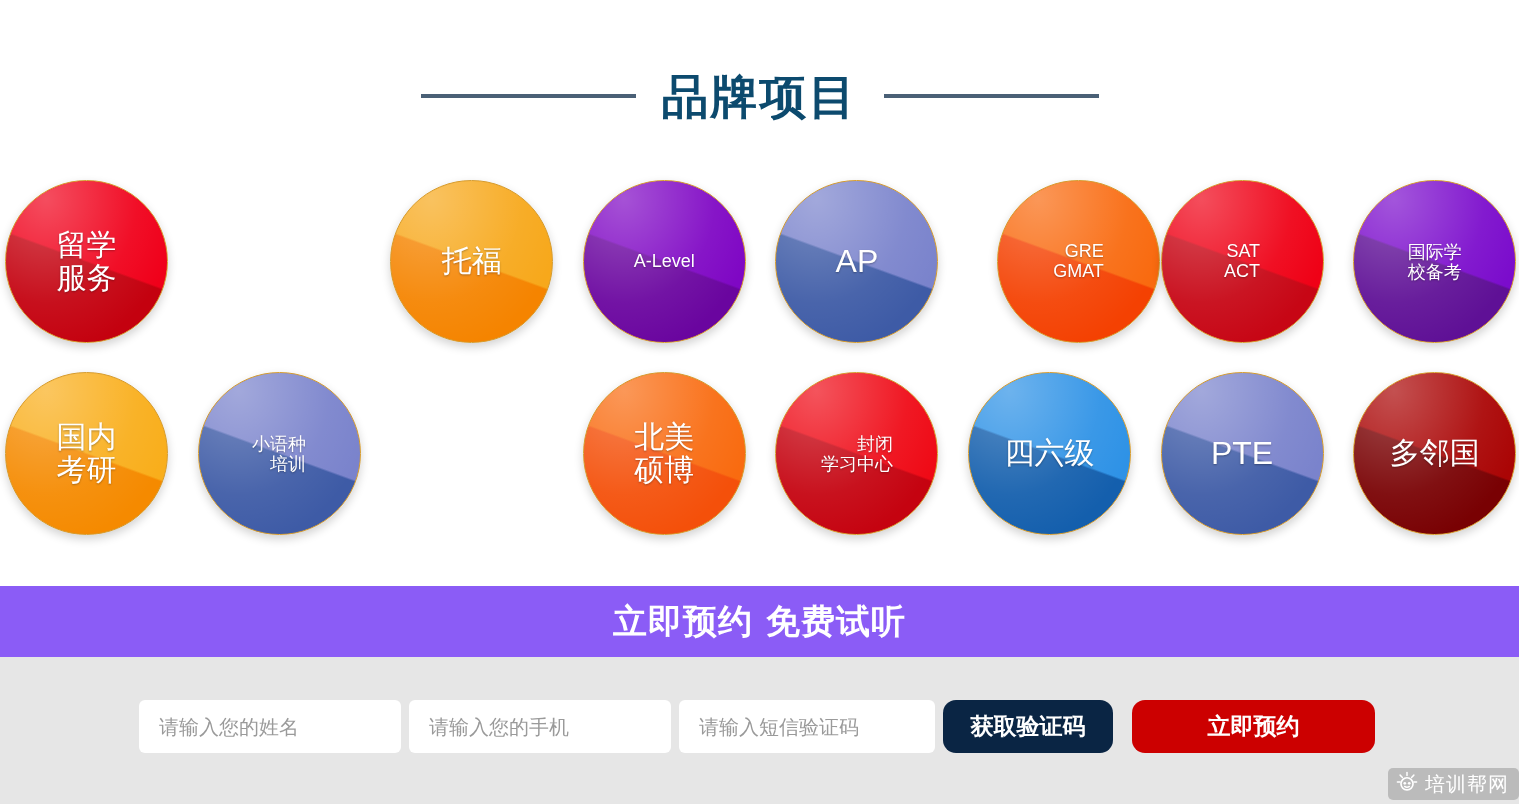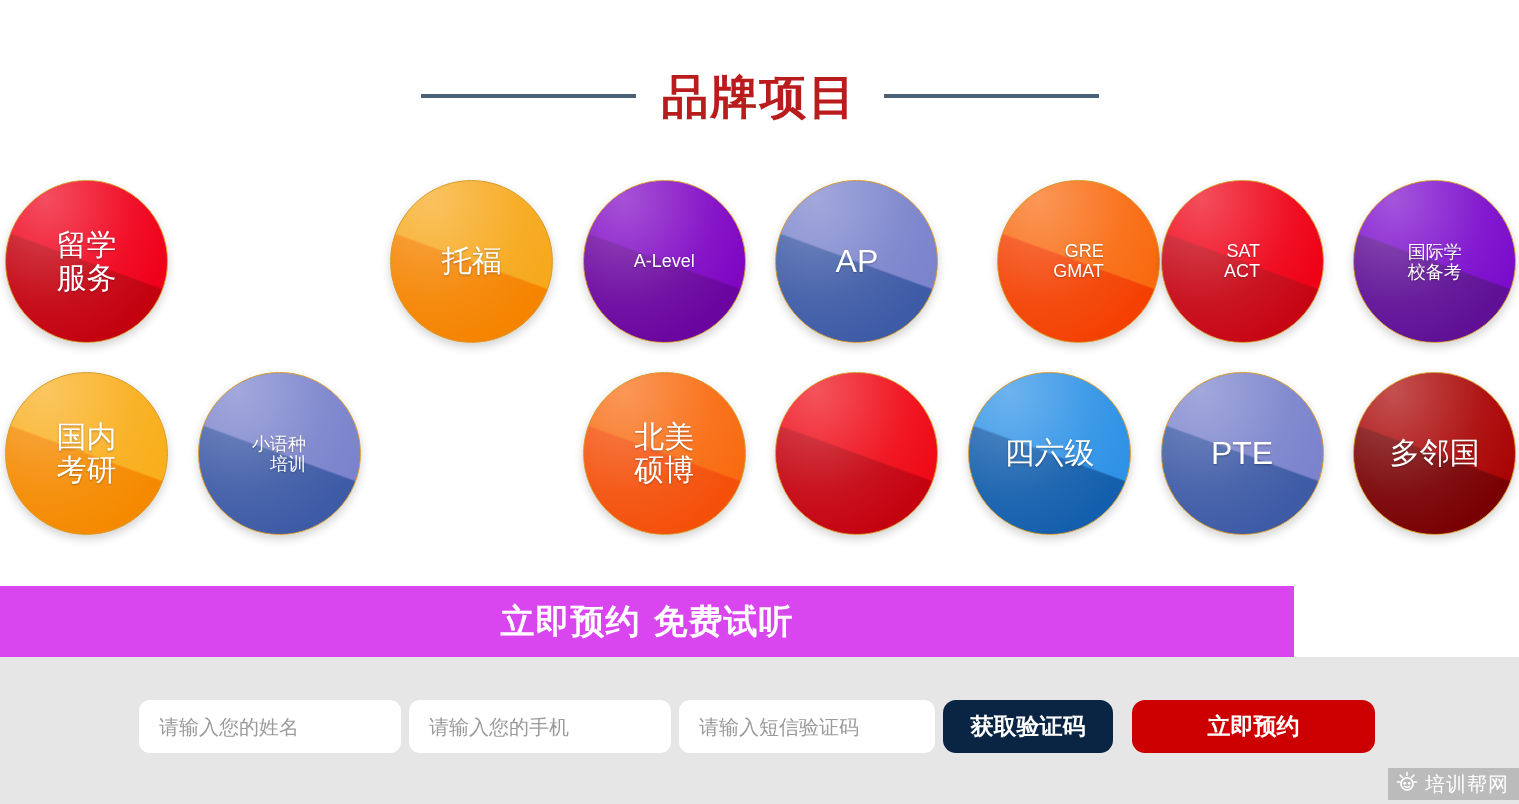--- a/index.html
+++ b/index.html
@@ -29,21 +29,21 @@
     gap: 26px;
   }
   .rule {
     width: 215px;
     height: 4px;
     background: #4a6076;
   }
   .section-title {
     font-size: 47px;
     font-weight: bold;
-    color: #b91c1c;
+    color: #0c4a6e;
     letter-spacing: 2px;
     line-height: 1;
     white-space: nowrap;
     font-family: "DejaVu Sans", "Liberation Sans", sans-serif;
   }
 
   
   .grid {
     position: absolute;
     left: 0; top: 180px;
@@ -89,23 +89,23 @@
   .circle.latin .label {
     font-family: "Liberation Sans", "DejaVu Sans", sans-serif;
     font-size: 32px;
   }
   .circle.small .label { font-size: 18px; }
 
   
   .banner {
     position: absolute;
     left: 0; top: 586px;
-    width: 1294px;
+    width: 1519px;
     height: 71px;
-    background: #d946ef;
+    background: #8b5cf6;
     display: flex;
     align-items: center;
     justify-content: center;
   }
   .banner-text {
     font-size: 34px;
     font-weight: bold;
     color: #ffffff;
     letter-spacing: 1px;
     font-family: "DejaVu Sans", "Liberation Sans", sans-serif;
@@ -124,21 +124,21 @@
     left: 139px; top: 43px;
     display: flex;
     align-items: center;
     gap: 8px;
   }
   .field {
     width: 262px;
     height: 53px;
     background: #ffffff;
     border: none;
-    border-radius: 11px;
+    border-radius: 6px;
     font-size: 20px;
     color: #8b8b8b;
     padding: 0 20px;
     box-sizing: border-box;
     font-family: "DejaVu Sans", "Liberation Sans", sans-serif;
     outline: none;
   }
   .field::placeholder { color: #9a9a9a; opacity: 1; }
   .field.code { width: 256px; }
   .btn {
@@ -165,21 +165,21 @@
   
   .watermark {
     position: absolute;
     right: 0px; bottom: 4px;
     height: 32px;
     background: rgba(170,170,170,0.72);
     display: flex;
     align-items: center;
     gap: 7px;
     padding: 0 10px 0 8px;
-    border-radius: 0;
+    border-radius: 5px;
   }
   .watermark .wm-text {
     font-size: 20px;
     color: #ffffff;
     font-family: "DejaVu Sans", "Liberation Sans", sans-serif;
     letter-spacing: 1px;
   }
 </style>
 </head>
 <body>
@@ -238,20 +238,22 @@
           <div class="label">小语种
 培训</div>
         </div>
         <div class="circle" style="left: 582.8px; border-color: rgb(213, 155, 46); background: linear-gradient(200deg, rgb(249, 107, 16) 0%, rgb(249, 107, 16) 49.5%, rgb(244, 80, 10) 50.5%, rgb(244, 80, 10) 100%);">
           <div class="sheen" style="background: radial-gradient(at 32% 22%, rgba(255, 255, 255, 0.3) 0%, rgba(255, 255, 255, 0.06) 42%, rgba(255, 255, 255, 0) 62%);"></div>
           <div class="label">北美
 硕博</div>
         </div>
         <div class="circle small" style="left: 775.4px; border-color: rgb(213, 155, 46); background: linear-gradient(200deg, rgb(239, 10, 22) 0%, rgb(239, 10, 22) 49.5%, rgb(197, 3, 16) 50.5%, rgb(197, 3, 16) 100%);">
           <div class="sheen" style="background: radial-gradient(at 32% 22%, rgba(255, 255, 255, 0.3) 0%, rgba(255, 255, 255, 0.06) 42%, rgba(255, 255, 255, 0) 62%);"></div>
+          <div class="label">封闭
+学习中心</div>
         </div>
         <div class="circle" style="left: 968px; border-color: rgb(213, 155, 46); background: linear-gradient(200deg, rgb(46, 146, 230) 0%, rgb(46, 146, 230) 49.5%, rgb(20, 95, 173) 50.5%, rgb(20, 95, 173) 100%);">
           <div class="sheen" style="background: radial-gradient(at 32% 22%, rgba(255, 255, 255, 0.3) 0%, rgba(255, 255, 255, 0.06) 42%, rgba(255, 255, 255, 0) 62%);"></div>
           <div class="label">四六级</div>
         </div>
         <div class="circle latin" style="left: 1160.6px; border-color: rgb(213, 155, 46); background: linear-gradient(200deg, rgb(122, 131, 204) 0%, rgb(122, 131, 204) 49.5%, rgb(62, 91, 166) 50.5%, rgb(62, 91, 166) 100%);">
           <div class="sheen" style="background: radial-gradient(at 32% 22%, rgba(255, 255, 255, 0.3) 0%, rgba(255, 255, 255, 0.06) 42%, rgba(255, 255, 255, 0) 62%);"></div>
           <div class="label">PTE</div>
         </div>
         <div class="circle" style="left: 1353.2px; border-color: rgb(213, 155, 46); background: linear-gradient(200deg, rgb(170, 5, 5) 0%, rgb(170, 5, 5) 49.5%, rgb(121, 1, 3) 50.5%, rgb(121, 1, 3) 100%);">

